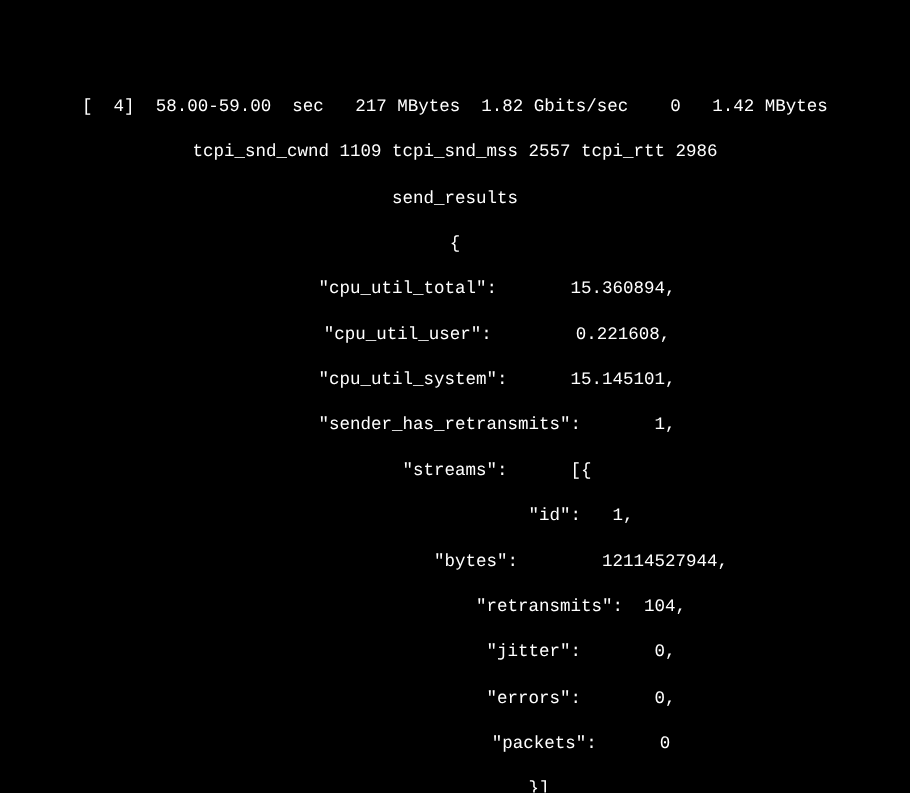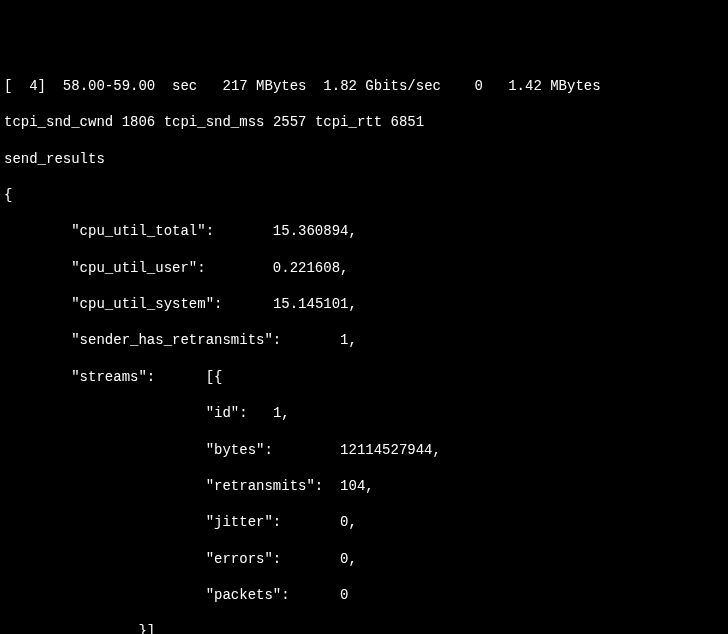--- a/index.html
+++ b/index.html
@@ -14,29 +14,30 @@
       font-size: 14px;
       line-height: 1.3;
       padding: 4px;
       white-space: pre;
       width: 728px;
       height: 634px;
       overflow: hidden;
     }
     .line {
       white-space: pre;
+      text-align: center;
     }
   </style>
 </head>
 <body>
 
 
 
 <div class="line"><span>[  4]</span>  <span>58.00-59.00</span>  <span>sec</span>   <span>217 MBytes</span>  <span>1.82 Gbits/sec</span>    <span>0</span>   <span>1.42 MBytes</span></div>
-<div class="line"><span>tcpi_snd_cwnd</span> <span>1806</span> <span>tcpi_snd_mss</span> <span>2557</span> <span>tcpi_rtt</span> <span>6851</span></div>
+<div class="line"><span>tcpi_snd_cwnd</span> <span>1109</span> <span>tcpi_snd_mss</span> <span>2557</span> <span>tcpi_rtt</span> <span>2986</span></div>
 <div class="line">send_results</div>
 <div class="line">{</div>
 <div class="line">        <span>"cpu_util_total":</span>       <span>15.360894,</span></div>
 <div class="line">        <span>"cpu_util_user":</span>        <span>0.221608,</span></div>
 <div class="line">        <span>"cpu_util_system":</span>      <span>15.145101,</span></div>
 <div class="line">        <span>"sender_has_retransmits":</span>       <span>1,</span></div>
 <div class="line">        <span>"streams":</span>      <span>[{</span></div>
 <div class="line">                        <span>"id":</span>   <span>1,</span></div>
 <div class="line">                        <span>"bytes":</span>        <span>12114527944,</span></div>
 <div class="line">                        <span>"retransmits":</span>  <span>104,</span></div>

